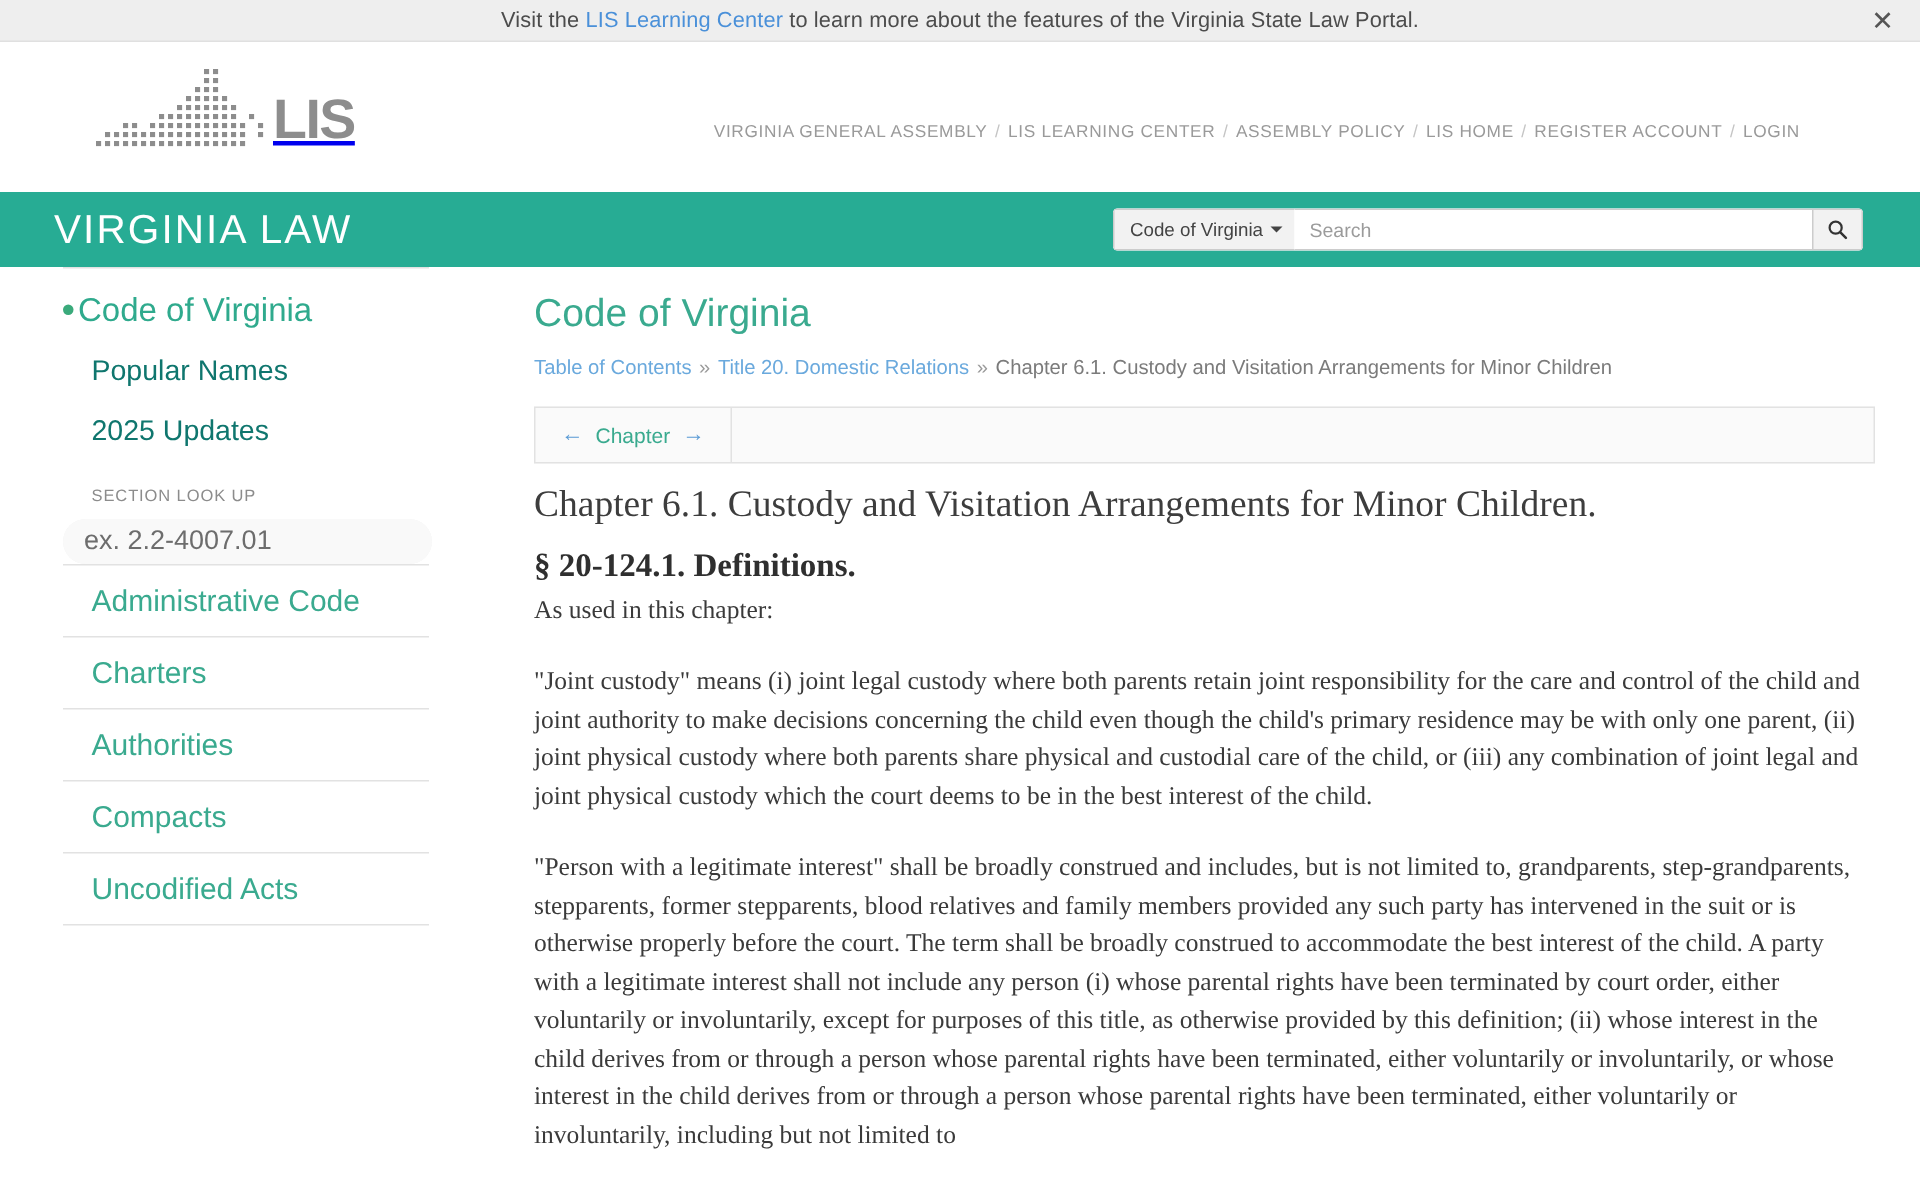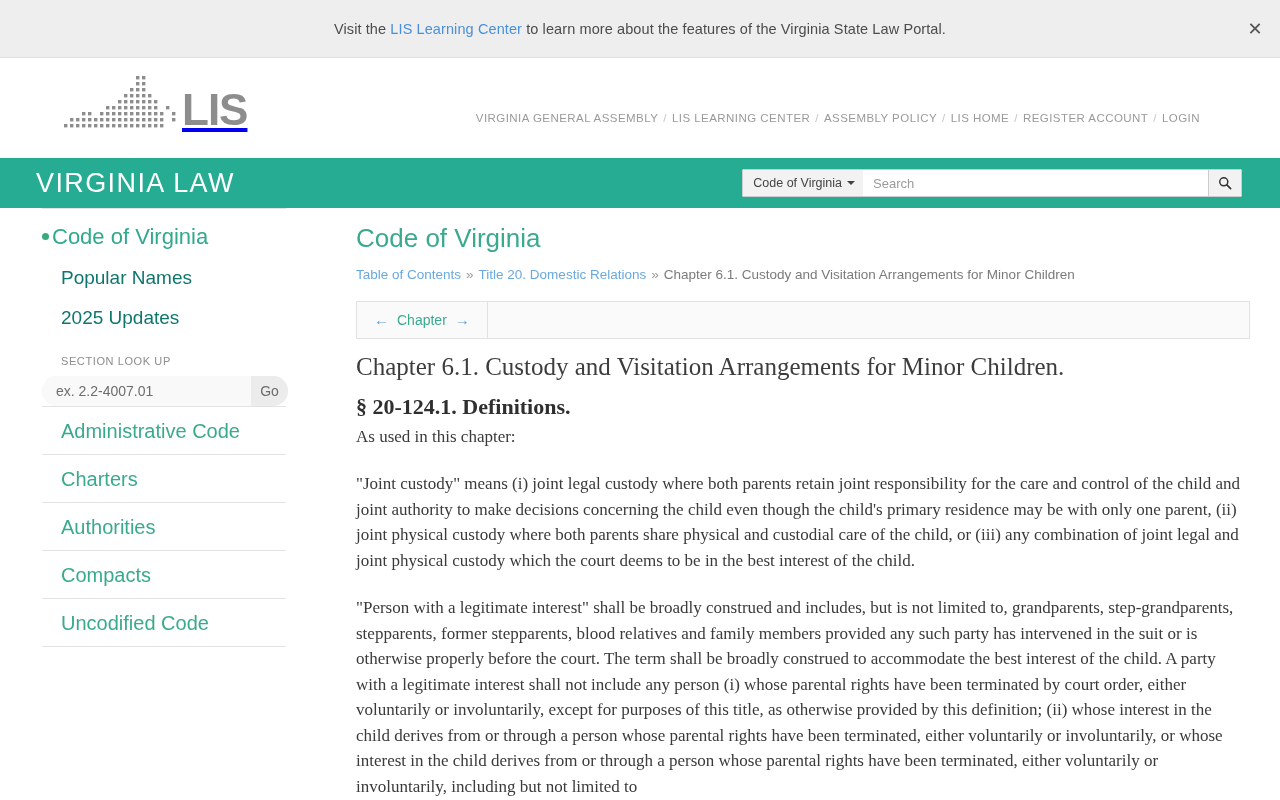--- a/index.html
+++ b/index.html
@@ -8,21 +8,21 @@
     width: 1280px; height: 800px;
     overflow: hidden;
     background: #ffffff;
     font-family: "Liberation Sans", sans-serif;
     color: #333;
   }
 
   
   .alert-bar {
     position: relative;
-    height: 58px;
+    height: 28px;
     background: #eeeeee;
     border-bottom: 1px solid #e0e0e0;
     display: flex;
     align-items: center;
     justify-content: center;
     font-size: 14.5px;
     color: #4c4c4c;
   }
   .alert-bar .alert-text { letter-spacing: .1px; }
   .alert-bar a {
@@ -53,21 +53,21 @@
     position: absolute;
     left: 62px; top: 12px;
     display: flex;
     align-items: flex-end;
     height: 62px;
   }
   .logo-map { display:block; }
   .logo-text {
     font-family: "Liberation Sans", sans-serif;
     font-weight: bold;
-    font-size: 44px;
+    font-size: 37px;
     line-height: 52px;
     color: #8d8d8d;
     letter-spacing: -1px;
     margin-left: 2px;
     margin-bottom: -4px;
   }
 
   .util-nav {
     position: absolute;
     right: 80px; top: 54px;
@@ -222,21 +222,21 @@
     border-radius: 15px;
     overflow: hidden;
     background: #f4f4f4;
     width: 246px;
   }
   .lookup input {
     flex: 1;
     border: none;
     background: #f9f9f9;
     padding: 0 14px;
-    font-size: 14px;
+    font-size: 18px;
     color: #ef4444;
     outline: none;
     font-family: "Liberation Sans", sans-serif;
     border-radius: 15px 0 0 15px;
   }
   .lookup input::placeholder { color: #6d6d6d; }
   .lookup .go {
     width: 64px;
     background: #ececec;
     display: flex; align-items: center; justify-content: center;
@@ -473,21 +473,21 @@
       <div class="lookup">
         <input type="text" placeholder="ex. 2.2-4007.01" style="">
         <div class="go">Go</div>
       </div>
     </div>
 
     <div class="sb-link-row"><a href="#" class="sb-link">Administrative Code</a></div>
     <div class="sb-link-row"><a href="#" class="sb-link">Charters</a></div>
     <div class="sb-link-row"><a href="#" class="sb-link">Authorities</a></div>
     <div class="sb-link-row"><a href="#" class="sb-link">Compacts</a></div>
-    <div class="sb-link-row"><a href="#" class="sb-link">Uncodified Code</a></div>
+    <div class="sb-link-row"><a href="#" class="sb-link">Uncodified Acts</a></div>
     <div class="sb-bottom-rule"></div>
   </aside>
 
   <main class="content">
     <h1 class="content-title">Code of Virginia</h1>
 
     <div class="breadcrumb"><a href="#">Table of Contents</a><span class="sep">»</span><a href="#">Title 20. Domestic Relations</a><span class="sep">»</span><span>Chapter 6.1. Custody and Visitation Arrangements for Minor Children</span></div>
 
     <div class="chapter-bar">
       <div class="chapter-nav">

